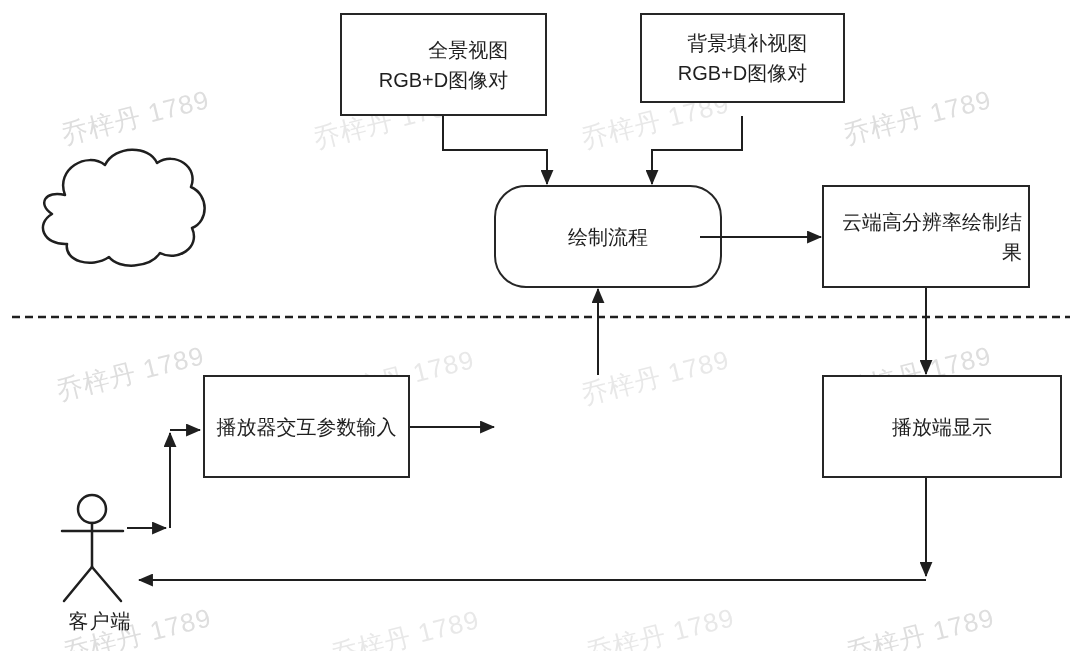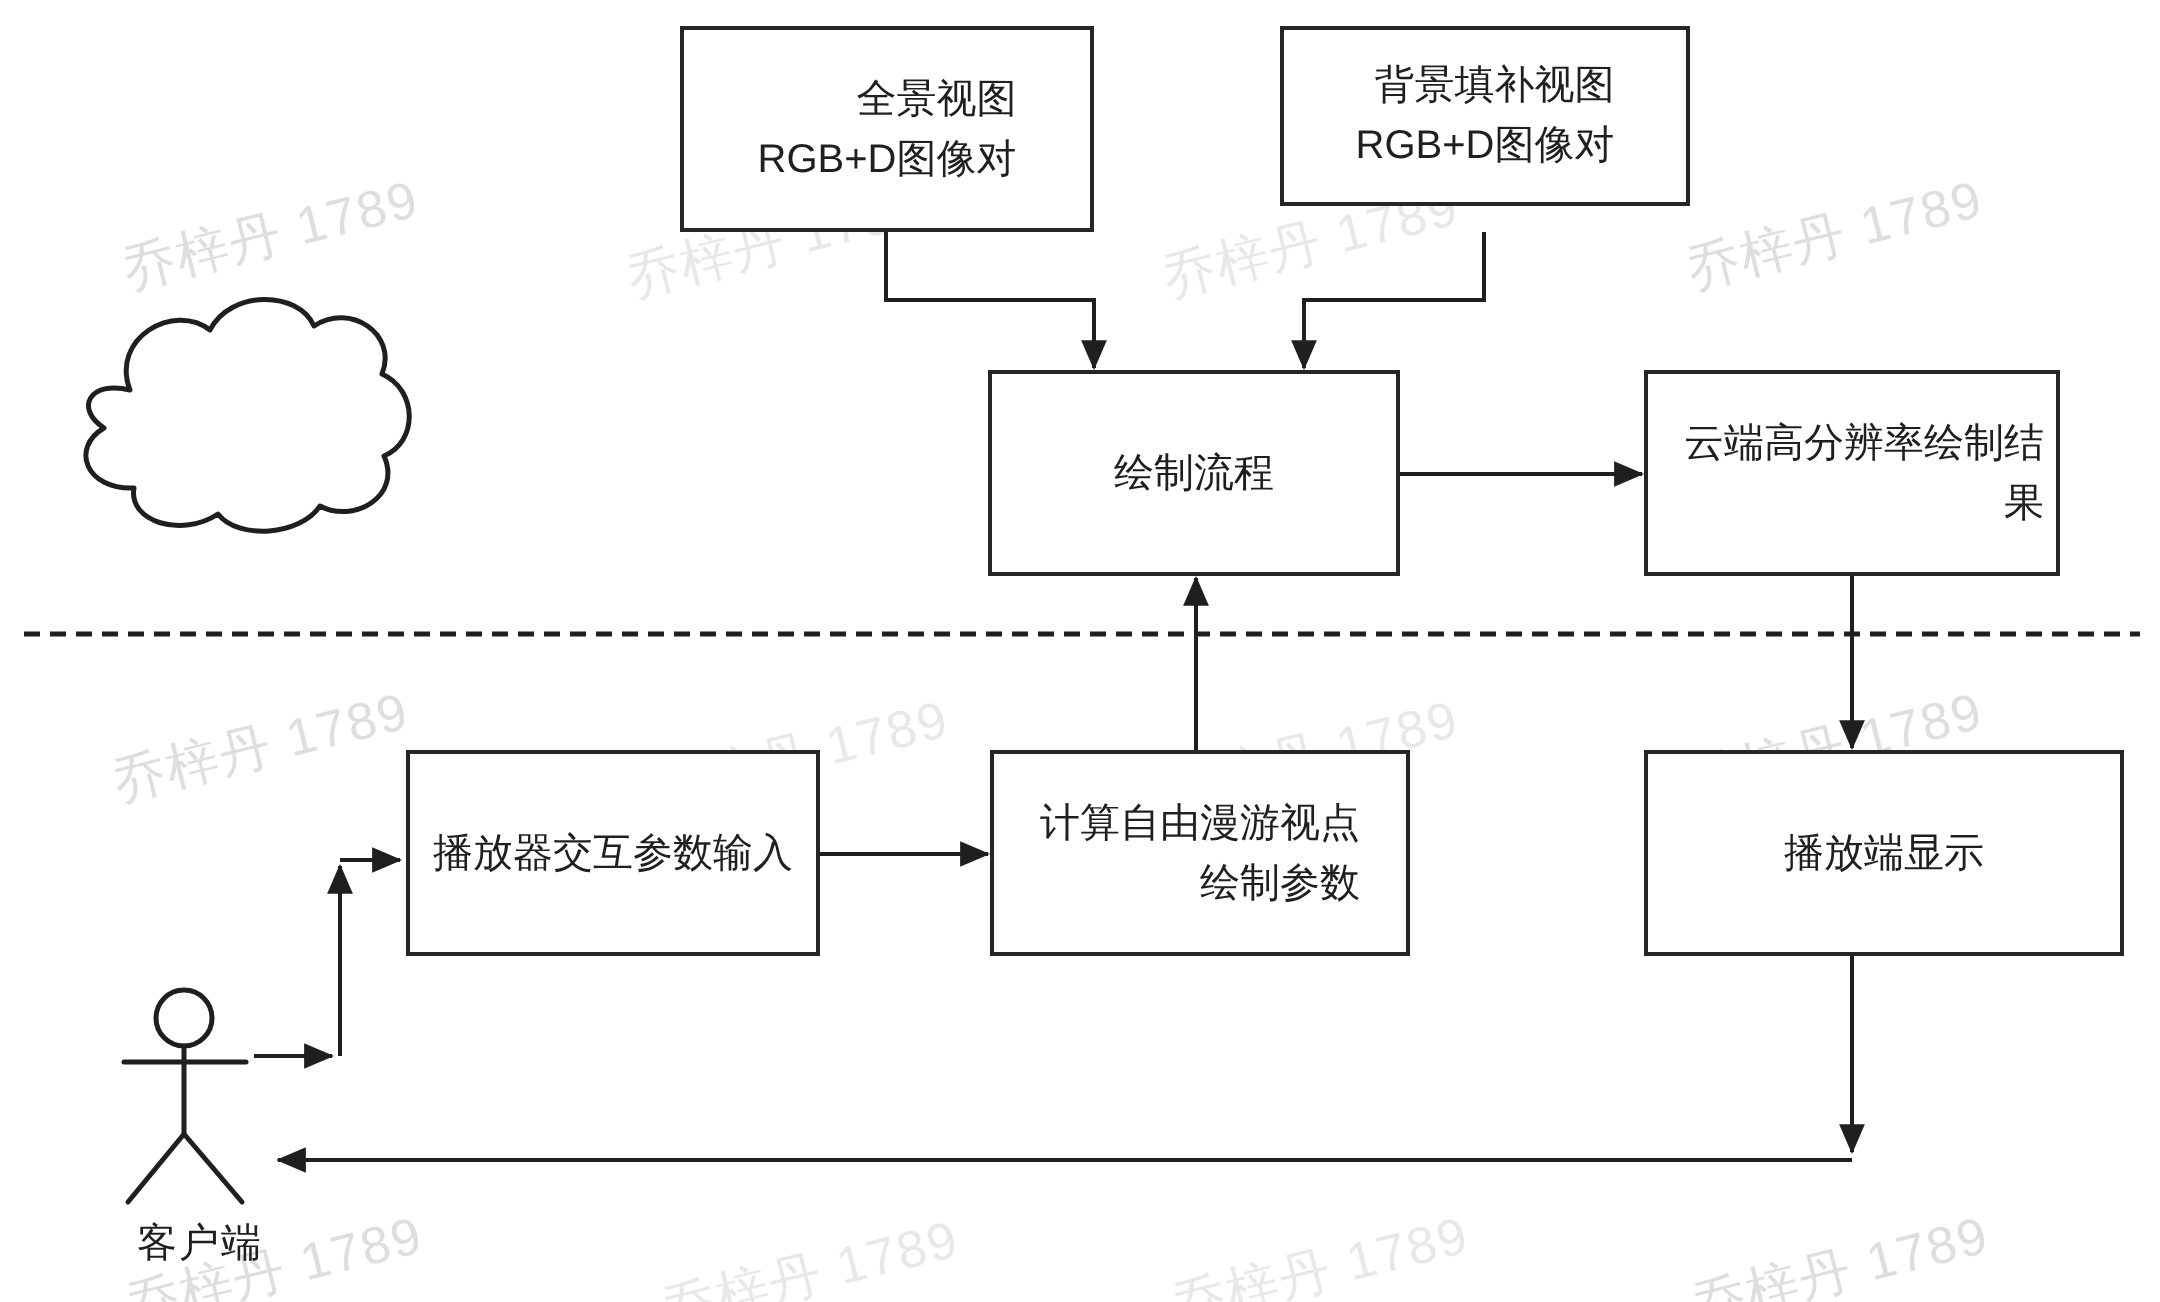--- a/index.html
+++ b/index.html
@@ -19,21 +19,21 @@
     display:flex;align-items:center;justify-content:center;
     text-align:right;
     font-size:20px;line-height:1.5;
     white-space:pre-line;
     box-sizing:border-box;
     z-index:2;
     padding:0 6px;
   }
   #node-panorama        {left:340px;top:13px; width:207px;height:103px;}
   #node-background-fill {left:640px;top:13px; width:205px;height:90px;}
-  #node-render-process  {left:494px;top:185px;width:206px;height:103px;}
+  #node-render-process  {left:494px;top:185px;width:228px;height:103px;border-radius:32px;}
   #node-cloud-result    {left:822px;top:185px;width:208px;height:103px;}
   #node-player-input    {left:203px;top:375px;width:207px;height:103px;}
   #node-compute-params  {left:495px;top:375px;width:210px;height:103px;}
   #node-player-display  {left:822px;top:375px;width:240px;height:103px;}
 
   .svg-layer{position:absolute;left:0;top:0;z-index:3;pointer-events:none;}
 
   .zone-label{
     position:absolute;font-size:20px;color:#1f1f1f;z-index:2;
   }
@@ -80,24 +80,20 @@
 RGB+D图像对</span>
   </div>
   <div class="node" id="node-render-process">
     <span>绘制流程</span>
   </div>
   <div class="node" id="node-cloud-result">
     <span>云端高分辨率绘制结果</span>
   </div>
   <div class="node" id="node-player-input">
     <span>播放器交互参数输入</span>
-  </div>
-  <div class="node" id="node-compute-params">
-    <span>计算自由漫游视点
-绘制参数</span>
   </div>
   <div class="node" id="node-player-display">
     <span>播放端显示</span>
   </div>
 
   <div class="zone-label" id="cloud-label">云端</div>
   <div class="zone-label" id="client-label">客户端</div>
 
   <svg class="svg-layer" width="1080" height="651" viewBox="0 0 1080 651">
     <defs>

